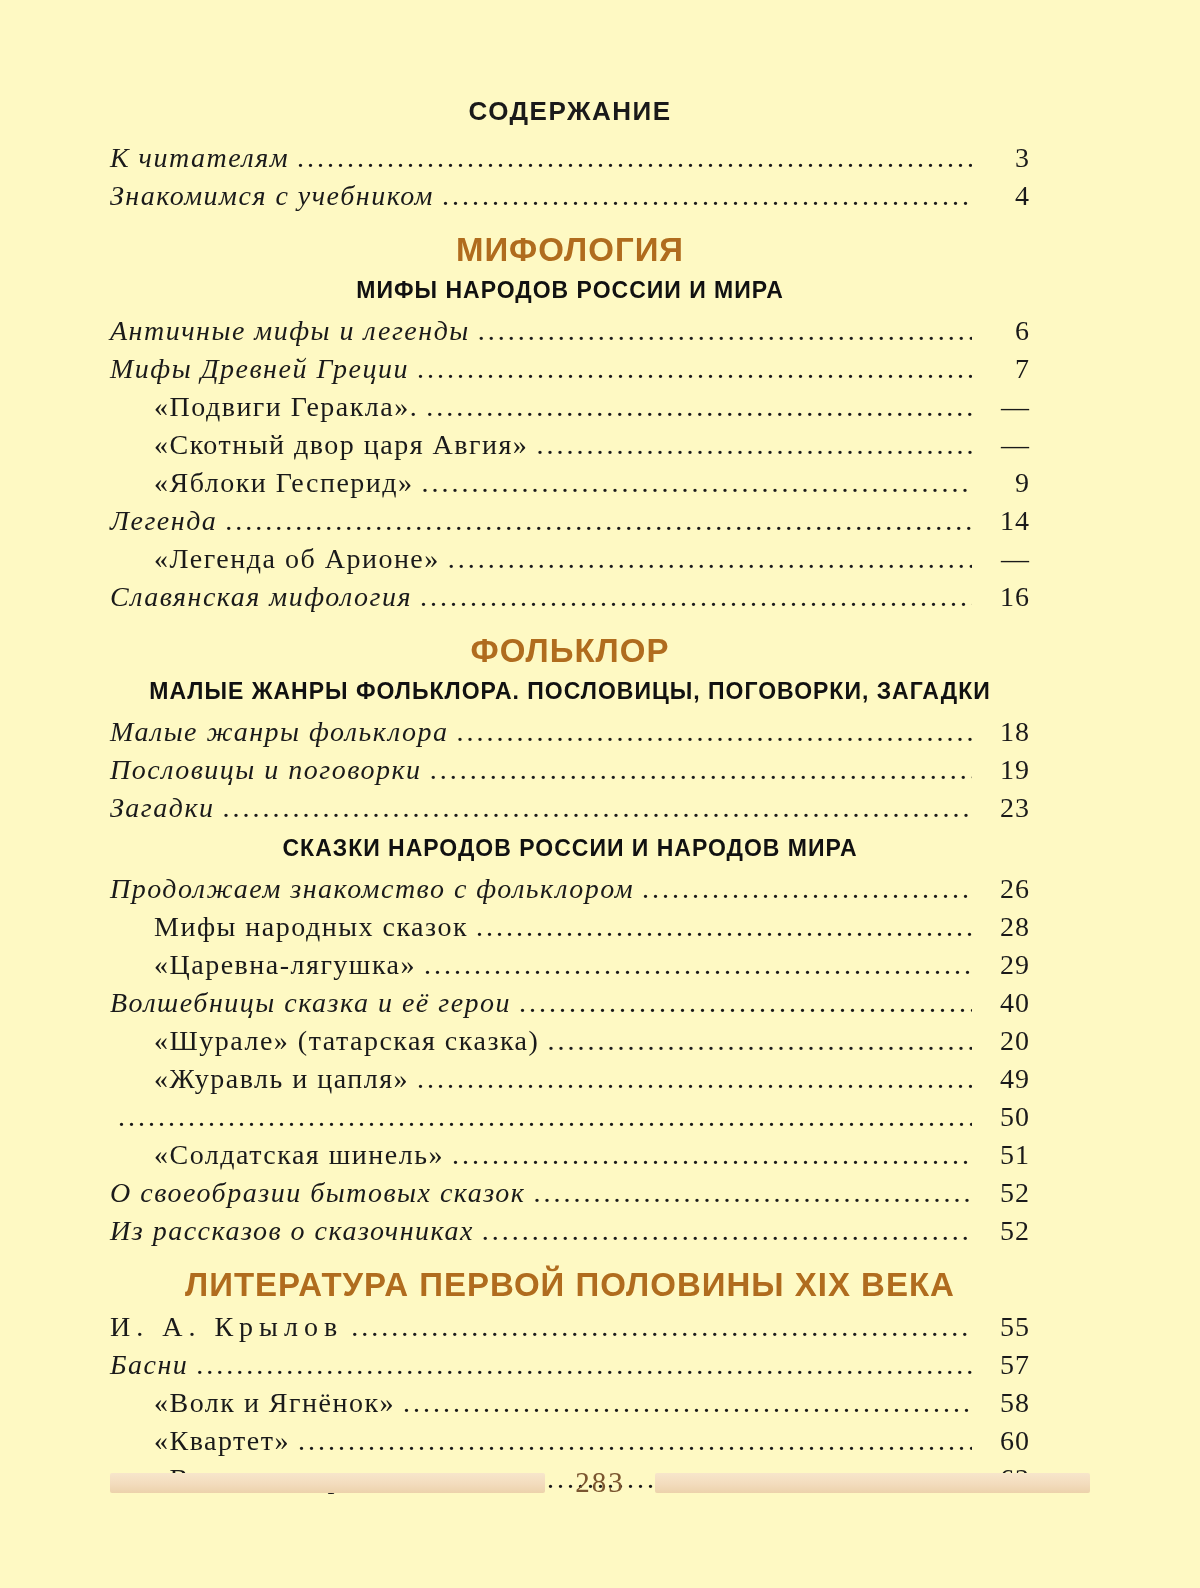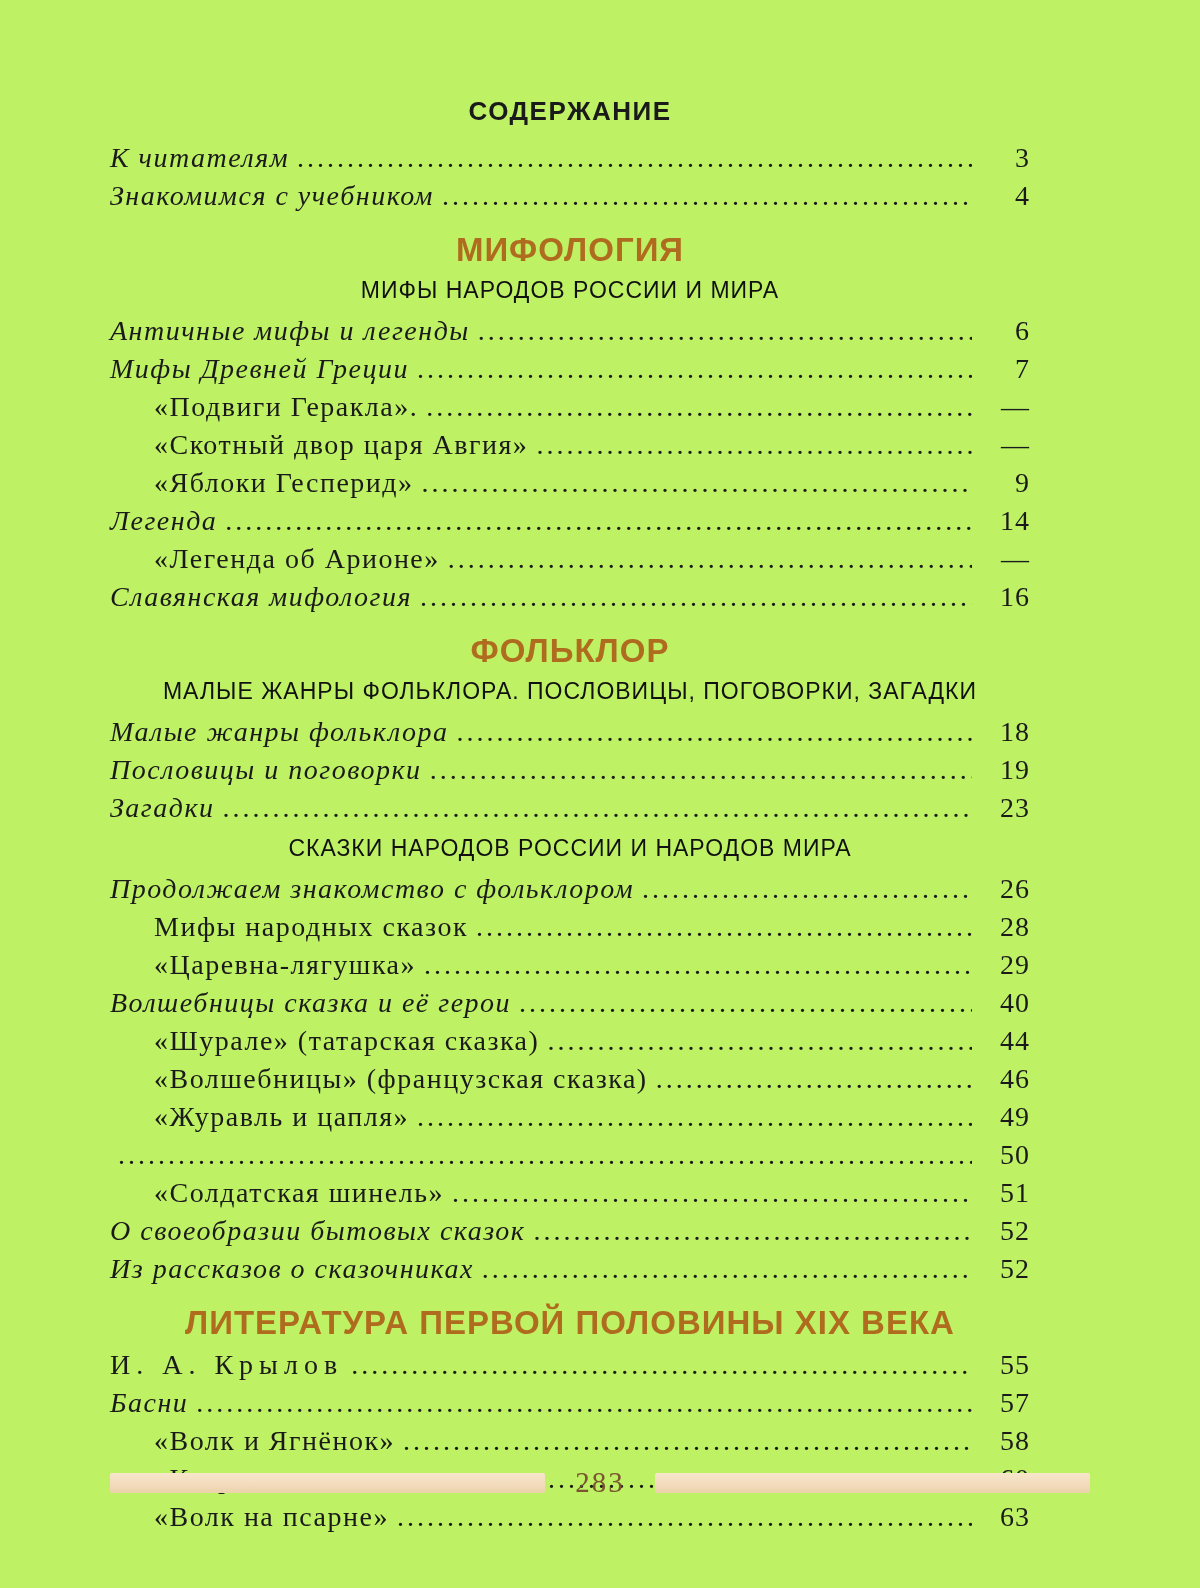--- a/index.html
+++ b/index.html
@@ -5,21 +5,21 @@
   :root{
     --accent:#b06c1e;
     --bar:#f3dcbd;
     --folio:#7a5530;
   }
   html,body{margin:0;padding:0;background:#ffffff;}
   .page{
     position:relative;
     width:1200px;height:1588px;
     margin:0 auto;
-    background:#bef264;
+    background:#fef9c3;
     font-family:"Liberation Serif", serif;
     color:#1a1a1a;
     overflow:hidden;
   }
   .content{
     position:absolute;
     top:96px;left:110px;right:170px;
   }
   .toc-title{
     text-align:center;
@@ -34,21 +34,21 @@
     font-family:"Liberation Sans", sans-serif;
     font-weight:bold;
     font-size:33px;
     letter-spacing:1px;
     color:var(--accent);
     margin:16px 0 4px 0;
   }
   .subsection-heading{
     text-align:center;
     font-family:"Liberation Sans", sans-serif;
-    font-weight:normal;
+    font-weight:bold;
     font-size:23px;
     letter-spacing:1px;
     color:#111;
     margin:8px 0 8px 0;
   }
   .entry{
     display:flex;
     align-items:flex-start;
     font-size:28px;
     line-height:38px;
@@ -189,26 +189,21 @@
           <span class="pageno">29</span>
         </div>
         <div class="entry italic">
           <span class="label">Волшебницы сказка и её герои</span>
           <span class="leader"></span>
           <span class="pageno">40</span>
         </div>
         <div class="entry indent">
           <span class="label">«Шурале» (татарская сказка)</span>
           <span class="leader"></span>
-          <span class="pageno">44</span>
-        </div>
-        <div class="entry indent">
-          <span class="label">«Волшебницы» (французская сказка)</span>
-          <span class="leader"></span>
-          <span class="pageno">46</span>
+          <span class="pageno">20</span>
         </div>
         <div class="entry indent">
           <span class="label">«Журавль и цапля»</span>
           <span class="leader"></span>
           <span class="pageno">49</span>
         </div>
         <div class="entry italic">
           <span class="leader"></span>
           <span class="pageno">50</span>
         </div>

